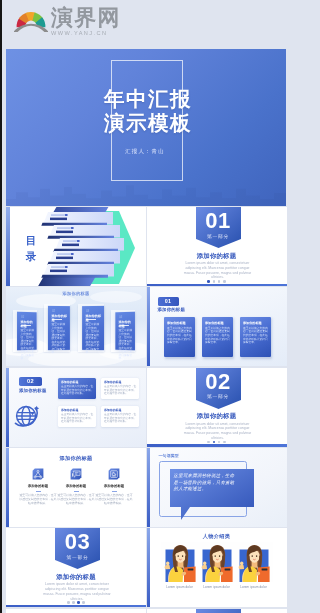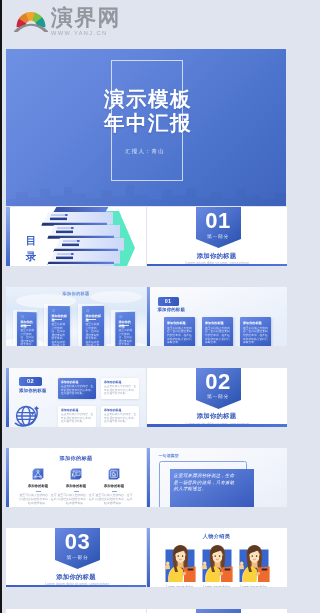--- a/index.html
+++ b/index.html
@@ -9,21 +9,21 @@
   .edge{position:absolute;left:0;top:0;width:2px;height:613px;background:#151515;z-index:99}
   
   .header{position:absolute;left:0;top:0;width:290px;height:48px}
   .logo{position:absolute;left:14px;top:6px;width:34px;height:26px}
   .brand{position:absolute;left:51px;top:9px}
   .brand .cn{font-size:22px;letter-spacing:1.2px;color:#93989f;font-weight:bold;line-height:18px}
   .brand .en{font-size:5.6px;letter-spacing:1.45px;color:#a6abb3;line-height:7px;margin-top:3px}
   
   .slide{position:absolute;overflow:hidden;background:#fff}
   
-  .g{position:absolute;width:140px;height:59px;overflow:hidden;background:#fff}
+  .g{position:absolute;width:140px;height:79px;overflow:hidden;background:#fff}
 
   
   .toc .lbar{position:absolute;left:0;top:0;width:3.6px;height:100%;background:linear-gradient(180deg,#93aeec,#3f63c6)}
   .toc .mu{position:absolute;left:17px;top:25px;width:16px;text-align:center;color:#3a62c9;font-weight:bold;font-size:10.5px;line-height:16px;letter-spacing:0}
 
   
   .sec{background:#fff}
   .sec .pen{position:absolute;left:49px;top:0;width:45px;height:41px}
   .sec .num{position:absolute;left:49px;top:3px;width:45px;text-align:center;color:#fff;font-weight:bold;font-size:22px;letter-spacing:0.4px;line-height:22px;font-family:"Liberation Sans",sans-serif}
   .sec .part{position:absolute;left:49px;top:25.5px;width:45px;text-align:center;color:#e3e9fb;font-size:4.8px;letter-spacing:0.7px}
@@ -120,22 +120,22 @@
       <div class="cn">演界网</div>
       <div class="en">WWW.YANJ.CN</div>
     </div>
   </div>
   <div class="slide hero">
     <svg class="city" viewBox="0 0 280 30" preserveAspectRatio="none">
       <path d="M0,30 L0,22 L10,22 L10,14 L22,14 L22,20 L34,20 L34,10 L44,10 L44,18 L58,18 L58,8 L66,8 L66,16 L80,16 L80,21 L95,21 L95,12 L106,12 L106,19 L120,19 L120,6 L128,6 L128,17 L142,17 L142,22 L156,22 L156,11 L166,11 L166,18 L180,18 L180,9 L190,9 L190,20 L204,20 L204,14 L216,14 L216,21 L230,21 L230,10 L240,10 L240,18 L254,18 L254,22 L268,22 L268,15 L280,15 L280,30 Z" fill="#24397a"></path>
     </svg>
     <div class="frame"></div>
     <div class="ttl">
+        <div>年中汇报</div>
         <div>演示模板</div>
-        <div>年中汇报</div>
       </div>
     <div class="pres">汇报人：青山</div>
   </div>
   <div class="g c0 r0 toc">
     <svg viewBox="0 0 140 78.7" width="140" height="78.7">
       <defs>
         <linearGradient id="bar1" x1="0" y1="0" x2="1" y2="0">
             <stop offset="0" stop-color="#f4f7ff"></stop>
             <stop offset="0.45" stop-color="#e2e9fc"></stop>
             <stop offset="1" stop-color="#ccd7f8"></stop>

